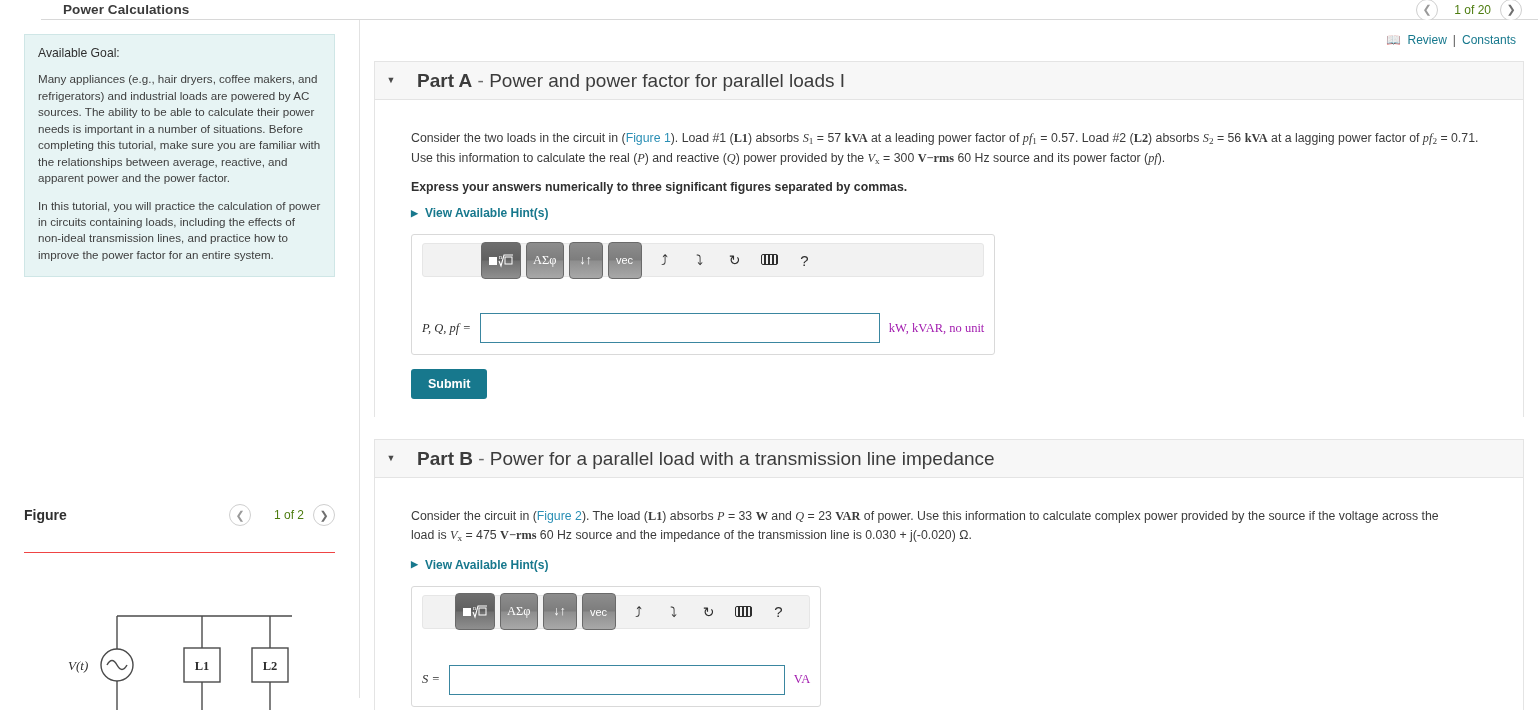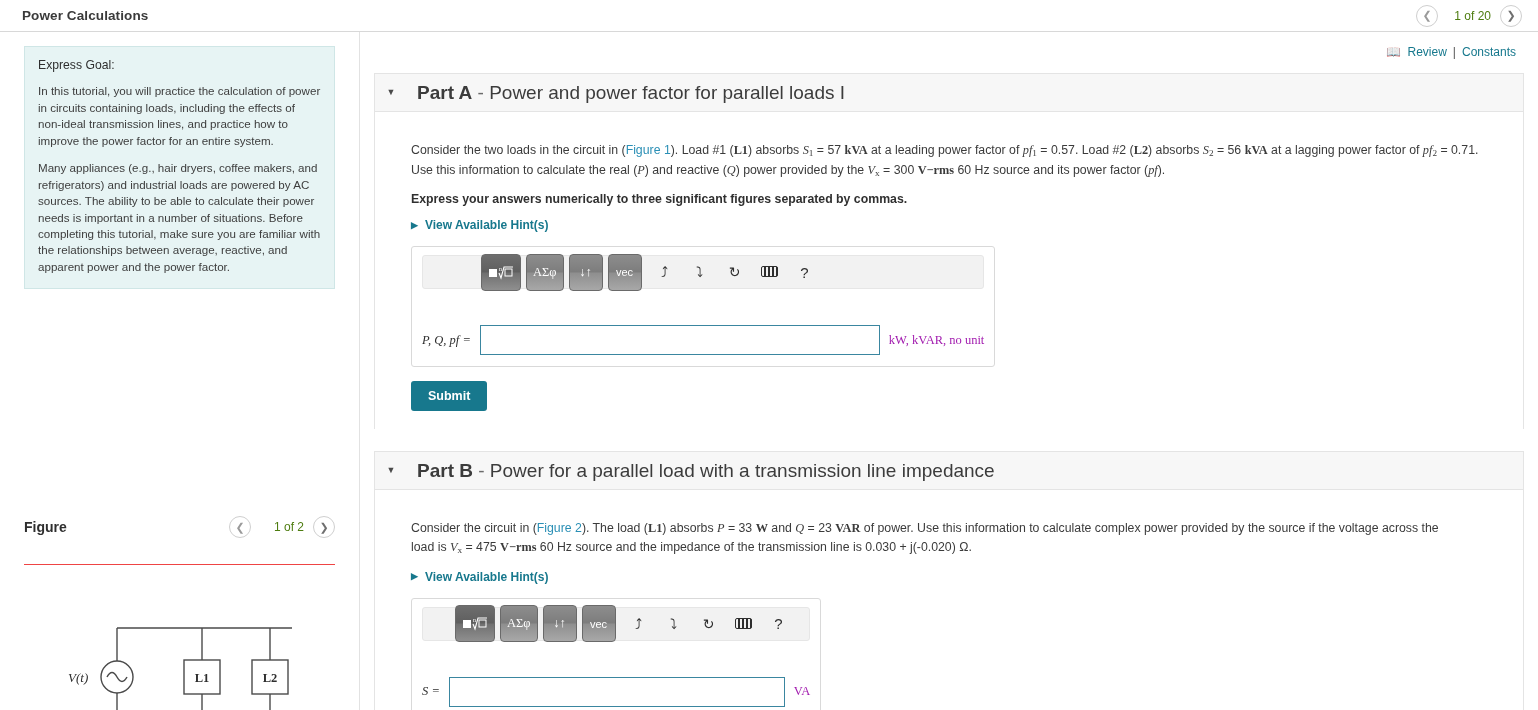--- a/index.html
+++ b/index.html
@@ -8,26 +8,27 @@
     width: 1538px; height: 710px;
     background: #ffffff;
     font-family: "Liberation Sans", sans-serif;
     color: #333333;
     overflow: hidden;
   }
 
   
   .topbar {
     position: relative;
-    height: 32px;
+    height: 20px;
     display: flex;
     align-items: center;
     justify-content: space-between;
     padding: 0 16px 0 22px;
     border-bottom: 1px solid #d8d8d8;
+    margin-left: 41px;
   }
   .topbar-title {
     font-size: 13.5px;
     font-weight: bold;
     color: #3a3a3a;
     letter-spacing: .1px;
   }
   .pager {
     display: flex;
     align-items: center;
@@ -293,23 +294,23 @@
       <span>❯</span>
     </div>
   </div>
 </div>
 
 <div class="wrap">
 
   <div class="left">
     <div class="left-inner">
       <div class="goal-box">
-        <div class="goal-title">Express Goal:</div>
+        <div class="goal-title">Available Goal:</div>
+        <p class="goal-p">Many appliances (e.g., hair dryers, coffee makers, and refrigerators) and industrial loads are powered by AC sources. The ability to be able to calculate their power needs is important in a number of situations. Before completing this tutorial, make sure you are familiar with the relationships between average, reactive, and apparent power and the power factor.</p>
         <p class="goal-p">In this tutorial, you will practice the calculation of power in circuits containing loads, including the effects of non-ideal transmission lines, and practice how to improve the power factor for an entire system.</p>
-        <p class="goal-p">Many appliances (e.g., hair dryers, coffee makers, and refrigerators) and industrial loads are powered by AC sources. The ability to be able to calculate their power needs is important in a number of situations. Before completing this tutorial, make sure you are familiar with the relationships between average, reactive, and apparent power and the power factor.</p>
       </div>
     </div>
 
     <div class="figure-head">
       <div class="figure-title">Figure</div>
       <div class="pager">
         <div class="circ-btn">
           <span>❮</span>
         </div>
         <div class="pager-label">1 of 2</div>

